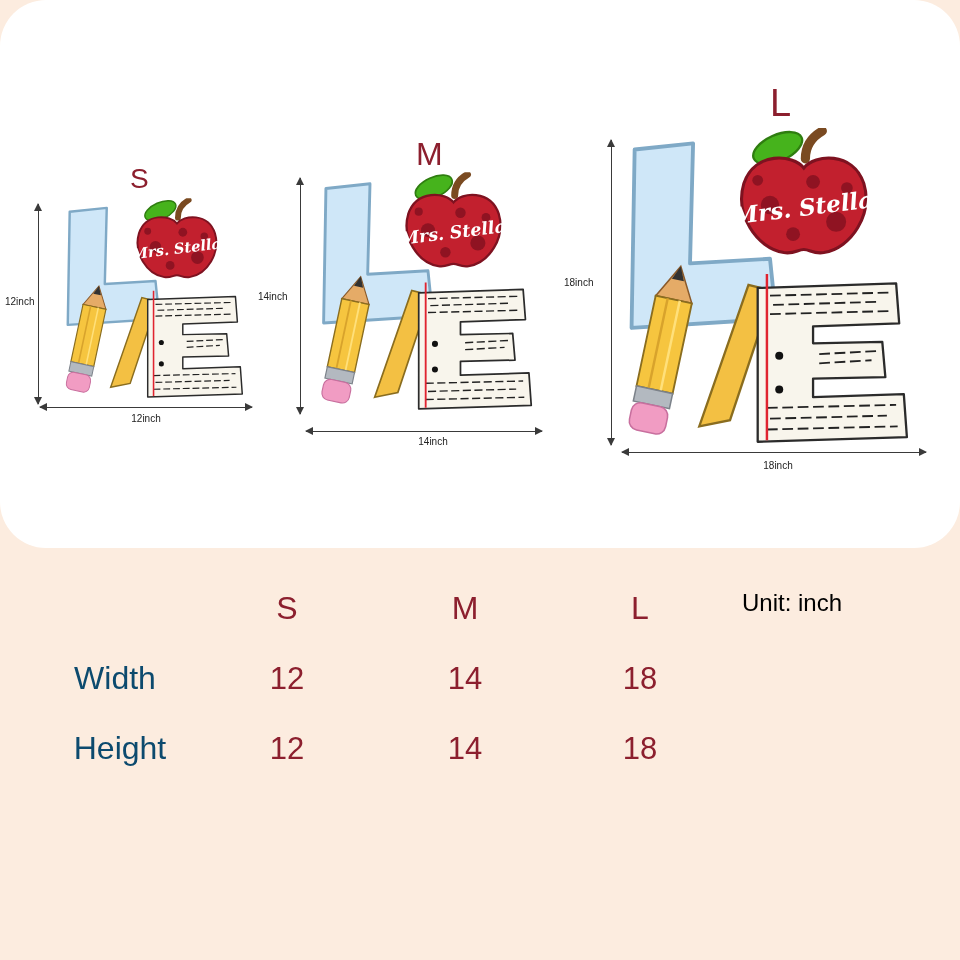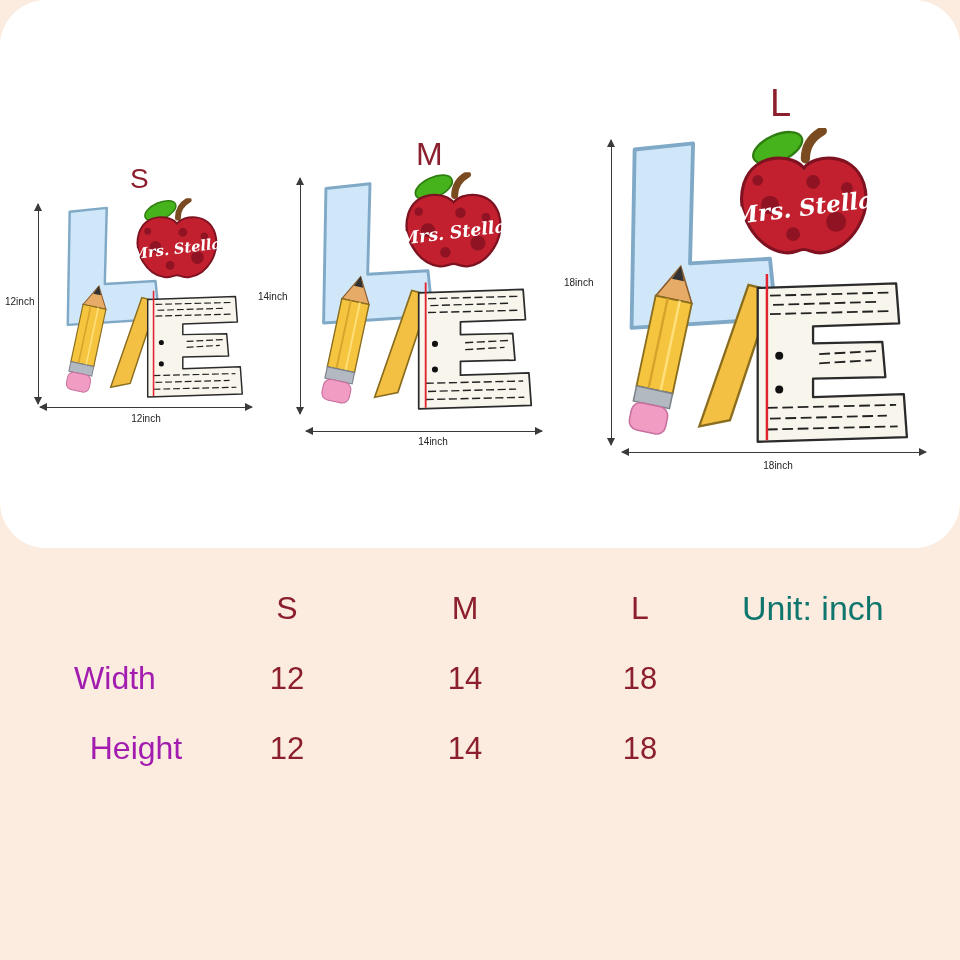--- a/index.html
+++ b/index.html
@@ -20,22 +20,22 @@
   .arrow-h{position:absolute;height:1px;background:#3a3a3a;}
   .arrow-h::before{content:"";position:absolute;left:-1px;top:-4px;width:0;height:0;
     border-top:4px solid transparent;border-bottom:4px solid transparent;border-right:8px solid #3a3a3a;}
   .arrow-h::after{content:"";position:absolute;right:-1px;top:-4px;width:0;height:0;
     border-top:4px solid transparent;border-bottom:4px solid transparent;border-left:8px solid #3a3a3a;}
   .deco{position:absolute;display:block;}
   .apple-text{fill:#ffffff;font-family:"DejaVu Serif",serif;font-style:italic;font-weight:bold;}
   
   .thead{font-size:32px;color:#8c1f2e;}
   .tval{font-size:31px;color:#8c1f2e;}
-  .tlabel{font-size:32px;color:#a21caf;}
-  .unit{font-size:34px;color:#0f766e;}
+  .tlabel{font-size:32px;color:#0c4a6e;}
+  .unit{font-size:24px;color:#000000;}
 </style>
 </head>
 <body>
 
 <div class="stage">
 
   <svg width="0" height="0" style="position:absolute" aria-hidden="true">
     <defs>
       <symbol id="deco" viewBox="0 0 200 210">
 
@@ -121,18 +121,18 @@
   <div class="abs thead centerx" style="left:287px;top:590px;">S</div>
   <div class="abs thead centerx" style="left:465px;top:590px;">M</div>
   <div class="abs thead centerx" style="left:640px;top:590px;">L</div>
   <div class="abs unit" style="left:742px;top:589px;">Unit: inch</div>
 
   <div class="abs tlabel centerx" style="left:115px;top:660px;">Width</div>
   <div class="abs tval centerx" style="left:287px;top:661px;">12</div>
   <div class="abs tval centerx" style="left:465px;top:661px;">14</div>
   <div class="abs tval centerx" style="left:640px;top:661px;">18</div>
 
-  <div class="abs tlabel centerx" style="left:120px;top:730px;margin-left:16px;">Height</div>
+  <div class="abs tlabel centerx" style="left:120px;top:730px;">Height</div>
   <div class="abs tval centerx" style="left:287px;top:731px;">12</div>
   <div class="abs tval centerx" style="left:465px;top:731px;">14</div>
   <div class="abs tval centerx" style="left:640px;top:731px;">18</div>
 
 </div>
 
 </body></html>

